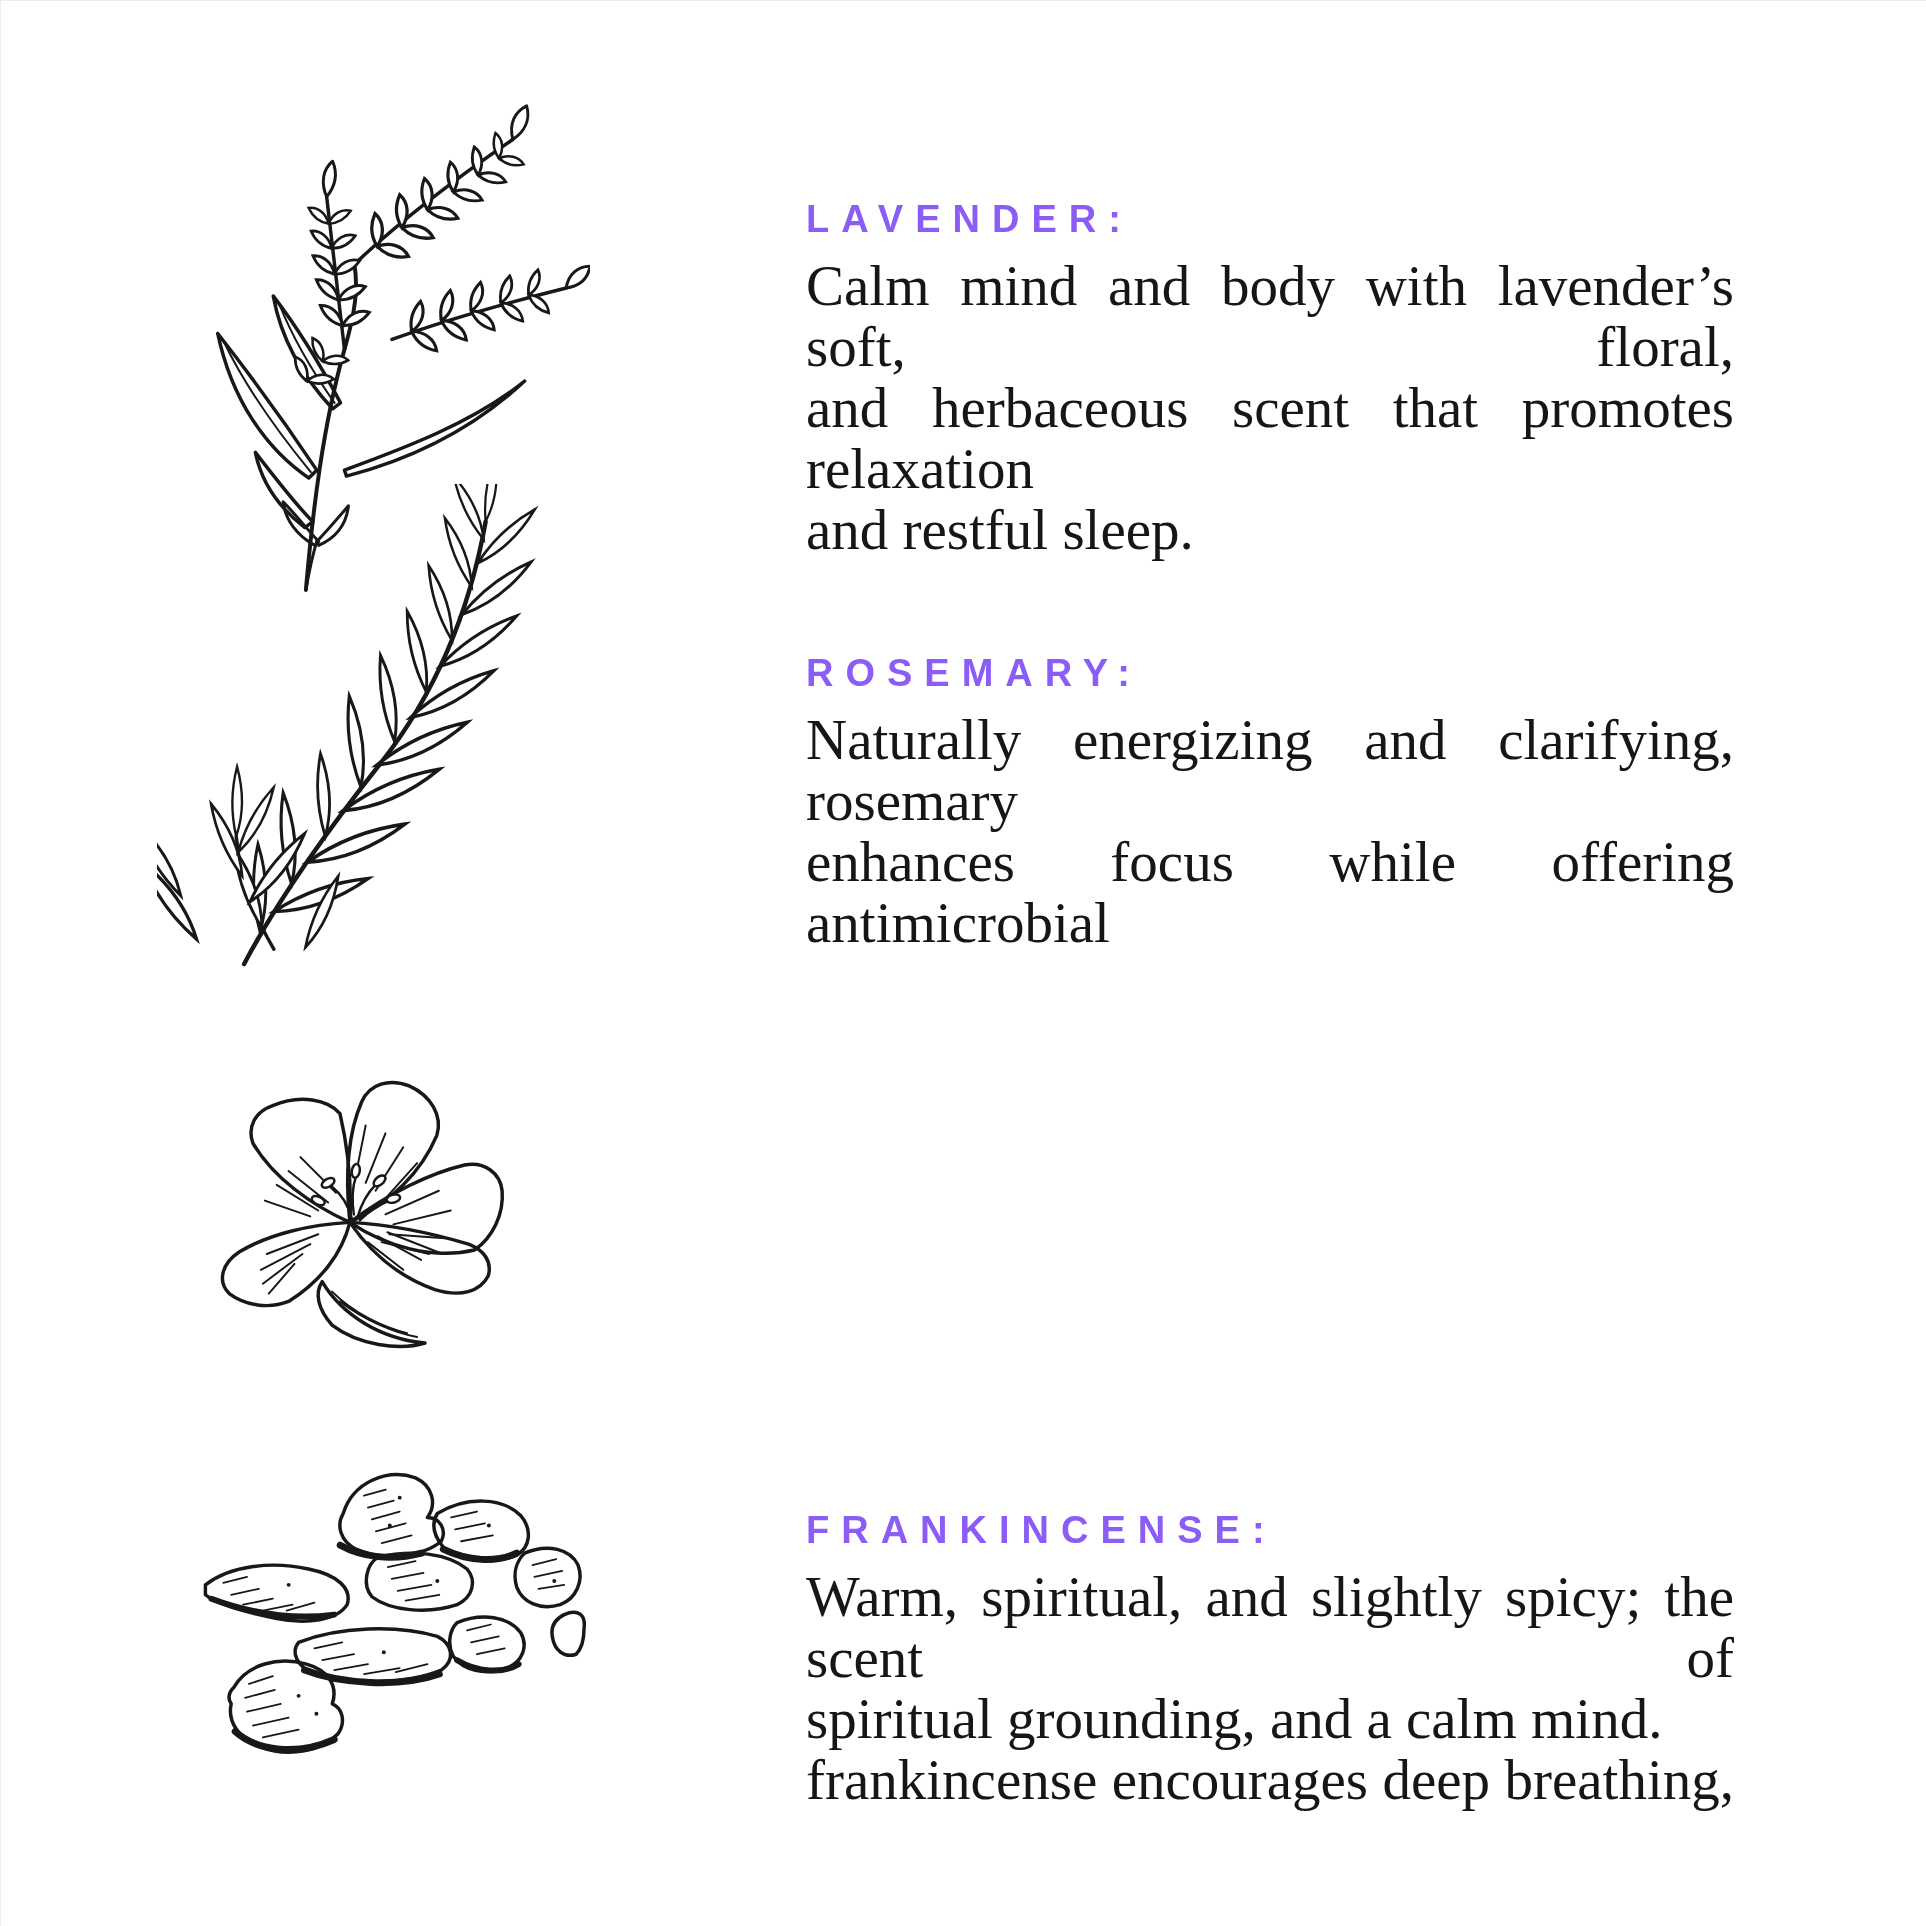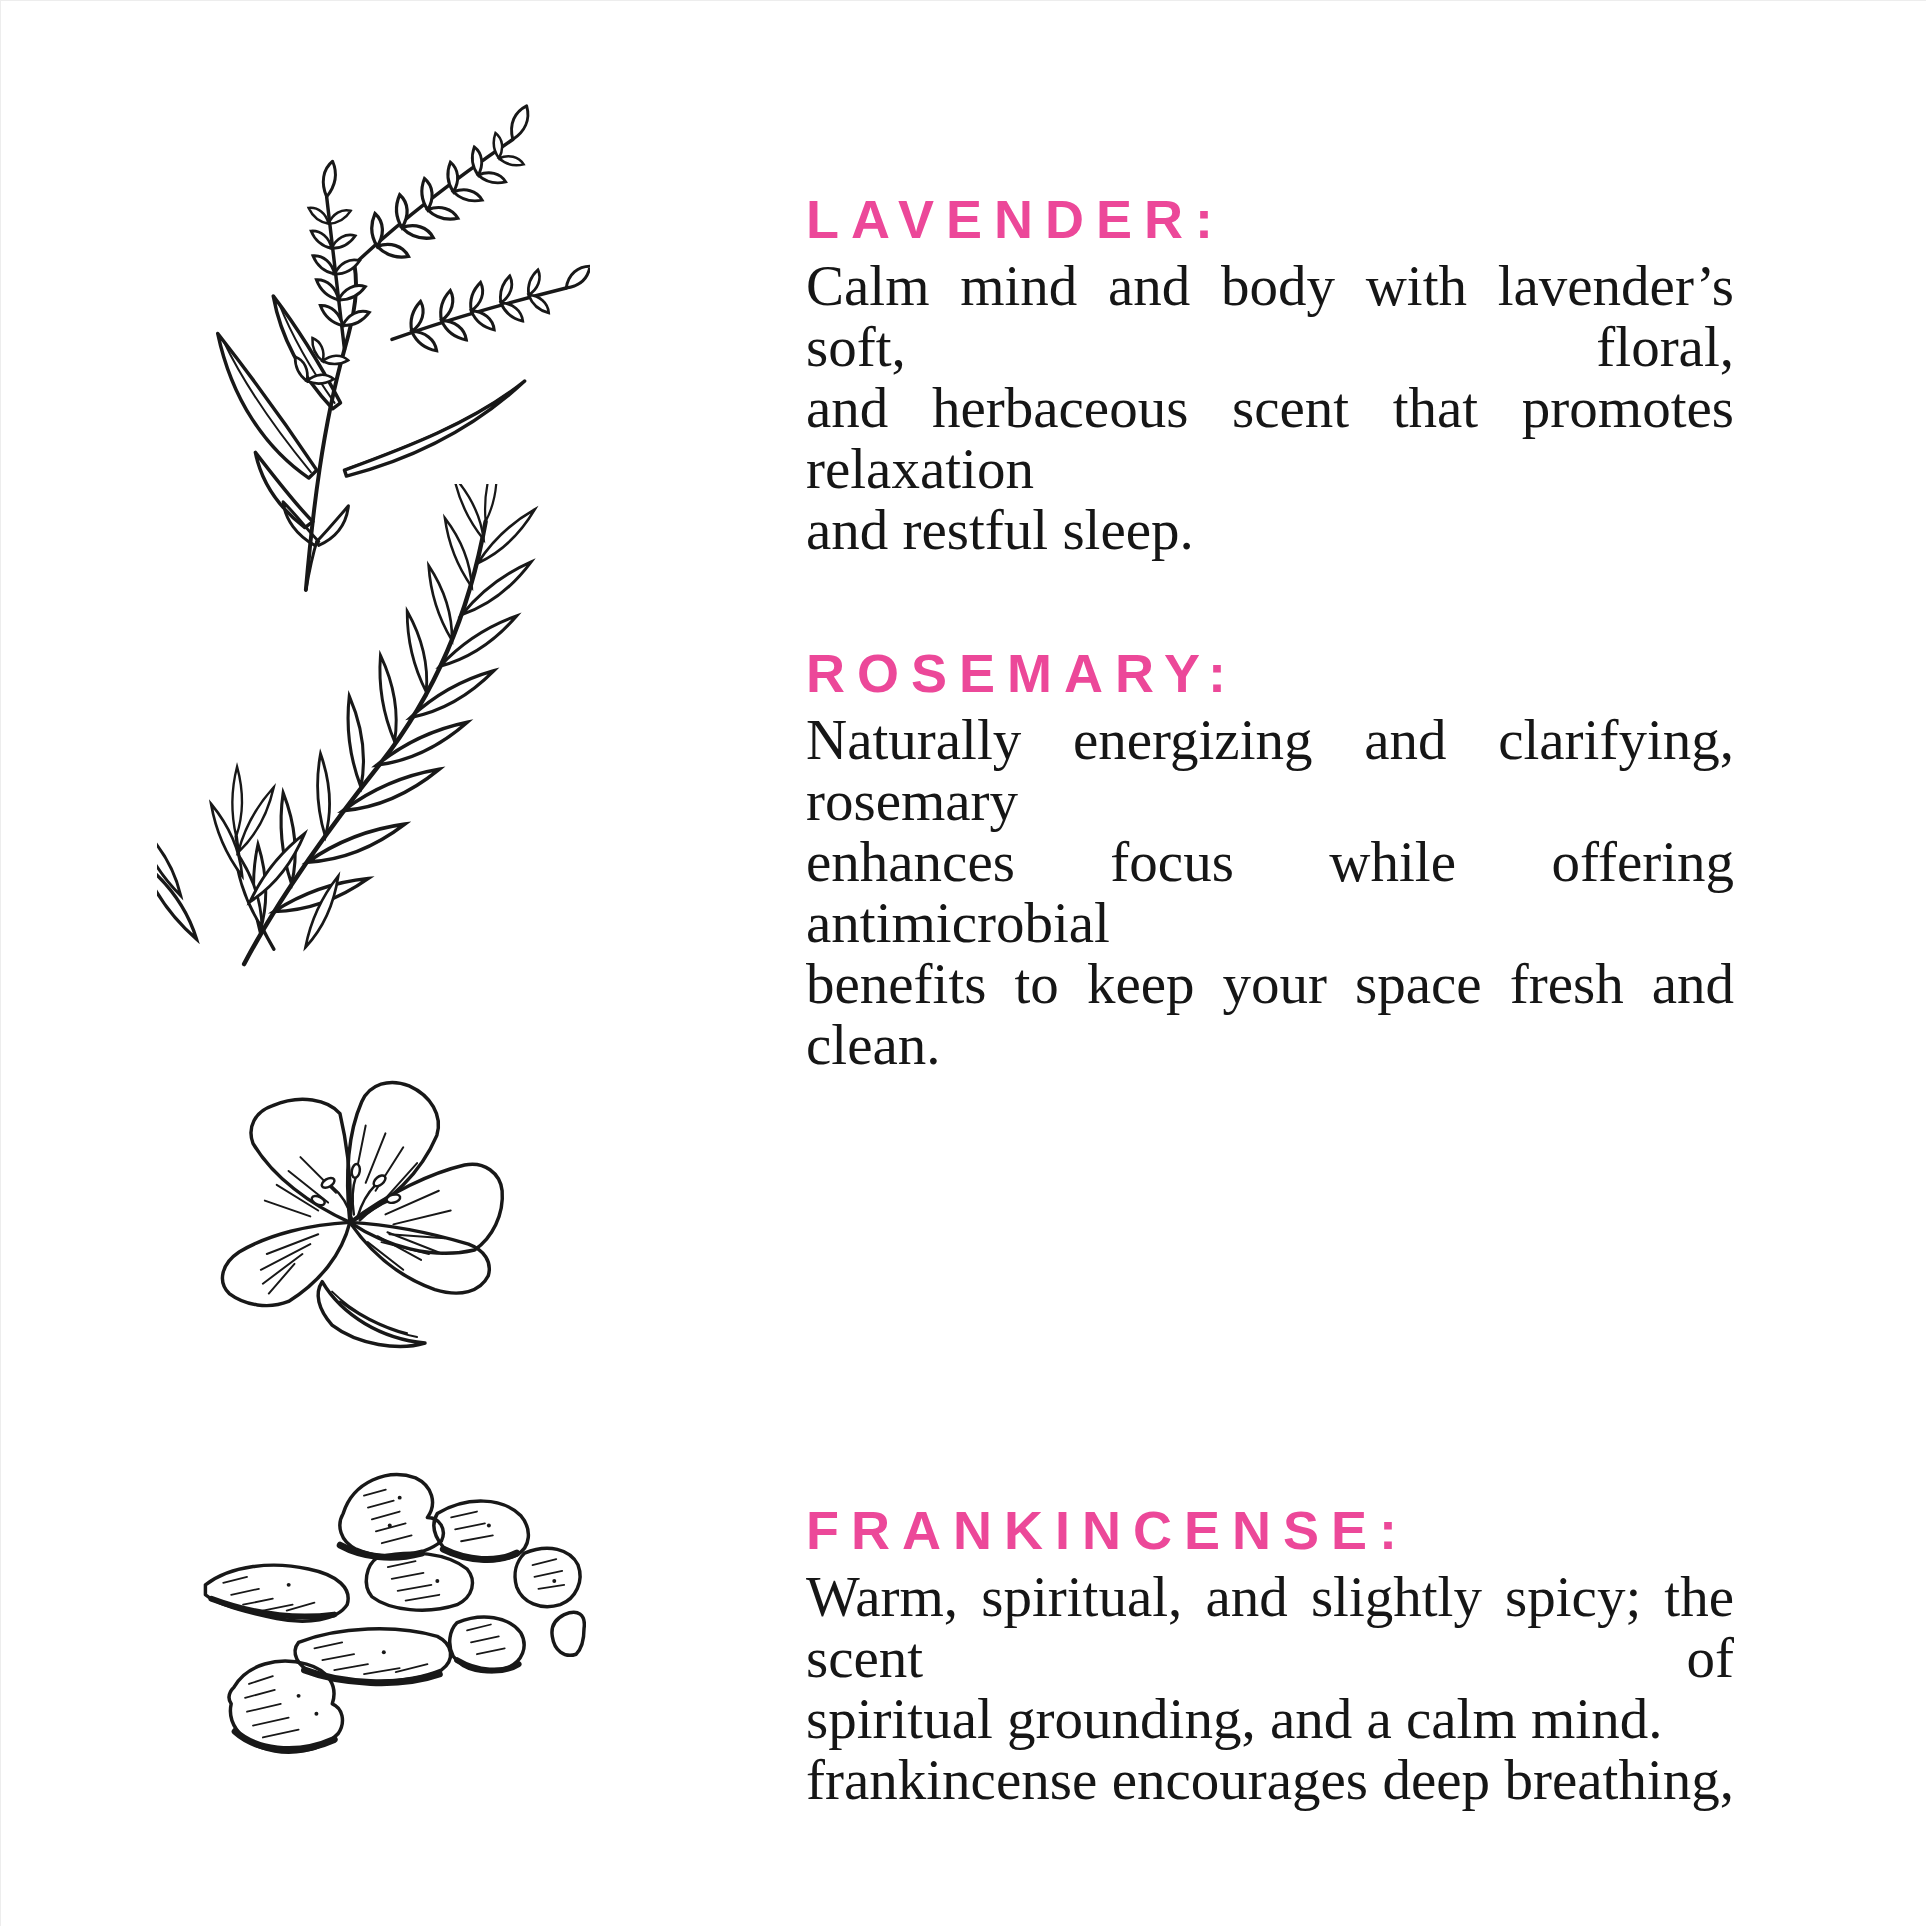--- a/index.html
+++ b/index.html
@@ -13,24 +13,24 @@
     font-family:"Liberation Serif", serif;
     color:#161616;
   }
   .illus{position:absolute;}
   .illus svg{display:block;width:100%;height:100%;}
   .textblock{position:absolute;left:805px;width:928px;}
   .sec-heading{
     margin:0 0 14px 0;
     font-family:"Liberation Sans", sans-serif;
     font-weight:700;
-    font-size:54px;
+    font-size:38px;
     line-height:44px;
     letter-spacing:12px;
-    color:#ec4899;
+    color:#8b5cf6;
     white-space:nowrap;
   }
   .sec-body{margin:0;font-size:57px;line-height:61px;color:#161616;}
   .jl{display:block;text-align:justify;text-align-last:justify;}
   .jl.last{text-align:justify;text-align-last:left;}
   .ink{stroke:#181818;fill:none;stroke-linecap:round;stroke-linejoin:round;}
 </style>
 </head>
 <body>
 
@@ -131,21 +131,20 @@
       <use href="#ndl" transform="translate(24,416) rotate(-30) scale(1.0)"></use>
       <use href="#ndl" transform="translate(40,460) rotate(-34) scale(1.1)"></use>
       <use href="#ndl" transform="translate(150,468) rotate(26) scale(0.9)"></use>
     </svg>
   </div>
   <div class="textblock" style="top:650px">
     <h2 class="sec-heading">ROSEMARY:</h2>
     <p class="sec-body">
       <span class="jl">Naturally energizing and clarifying, rosemary</span>
       <span class="jl">enhances focus while offering antimicrobial</span>
-      <span class="jl last">benefits to keep your space fresh and clean.</span>
     </p>
   </div>
 
   <div class="illus" style="left:161px;top:1055px;width:351px;height:309px" role="img" aria-label="geranium flower line drawing">
     <svg viewBox="0 0 355 312" xmlns="http://www.w3.org/2000/svg">
 
       <path class="ink" stroke-width="3.5" fill="#fff" d="M190,168 C150,150 112,122 92,88 C86,72 94,56 112,50 C140,38 168,44 180,58 C188,92 192,130 190,168 Z"></path>
       <path class="ink" stroke-width="3.5" fill="#fff" d="M190,168 C185,120 188,78 202,46 C210,28 230,22 250,30 C272,40 284,60 278,80 C260,122 226,150 190,168 Z"></path>
       <path class="ink" stroke-width="3.5" fill="#fff" d="M190,168 C230,138 272,118 306,110 C326,106 342,118 344,136 C346,160 334,184 316,196 C274,206 226,192 190,168 Z"></path>
       <path class="ink" stroke-width="3.5" fill="#fff" d="M190,168 C150,170 108,180 78,198 C60,210 56,228 68,240 C84,252 108,256 128,248 C160,228 182,200 190,168 Z"></path>

